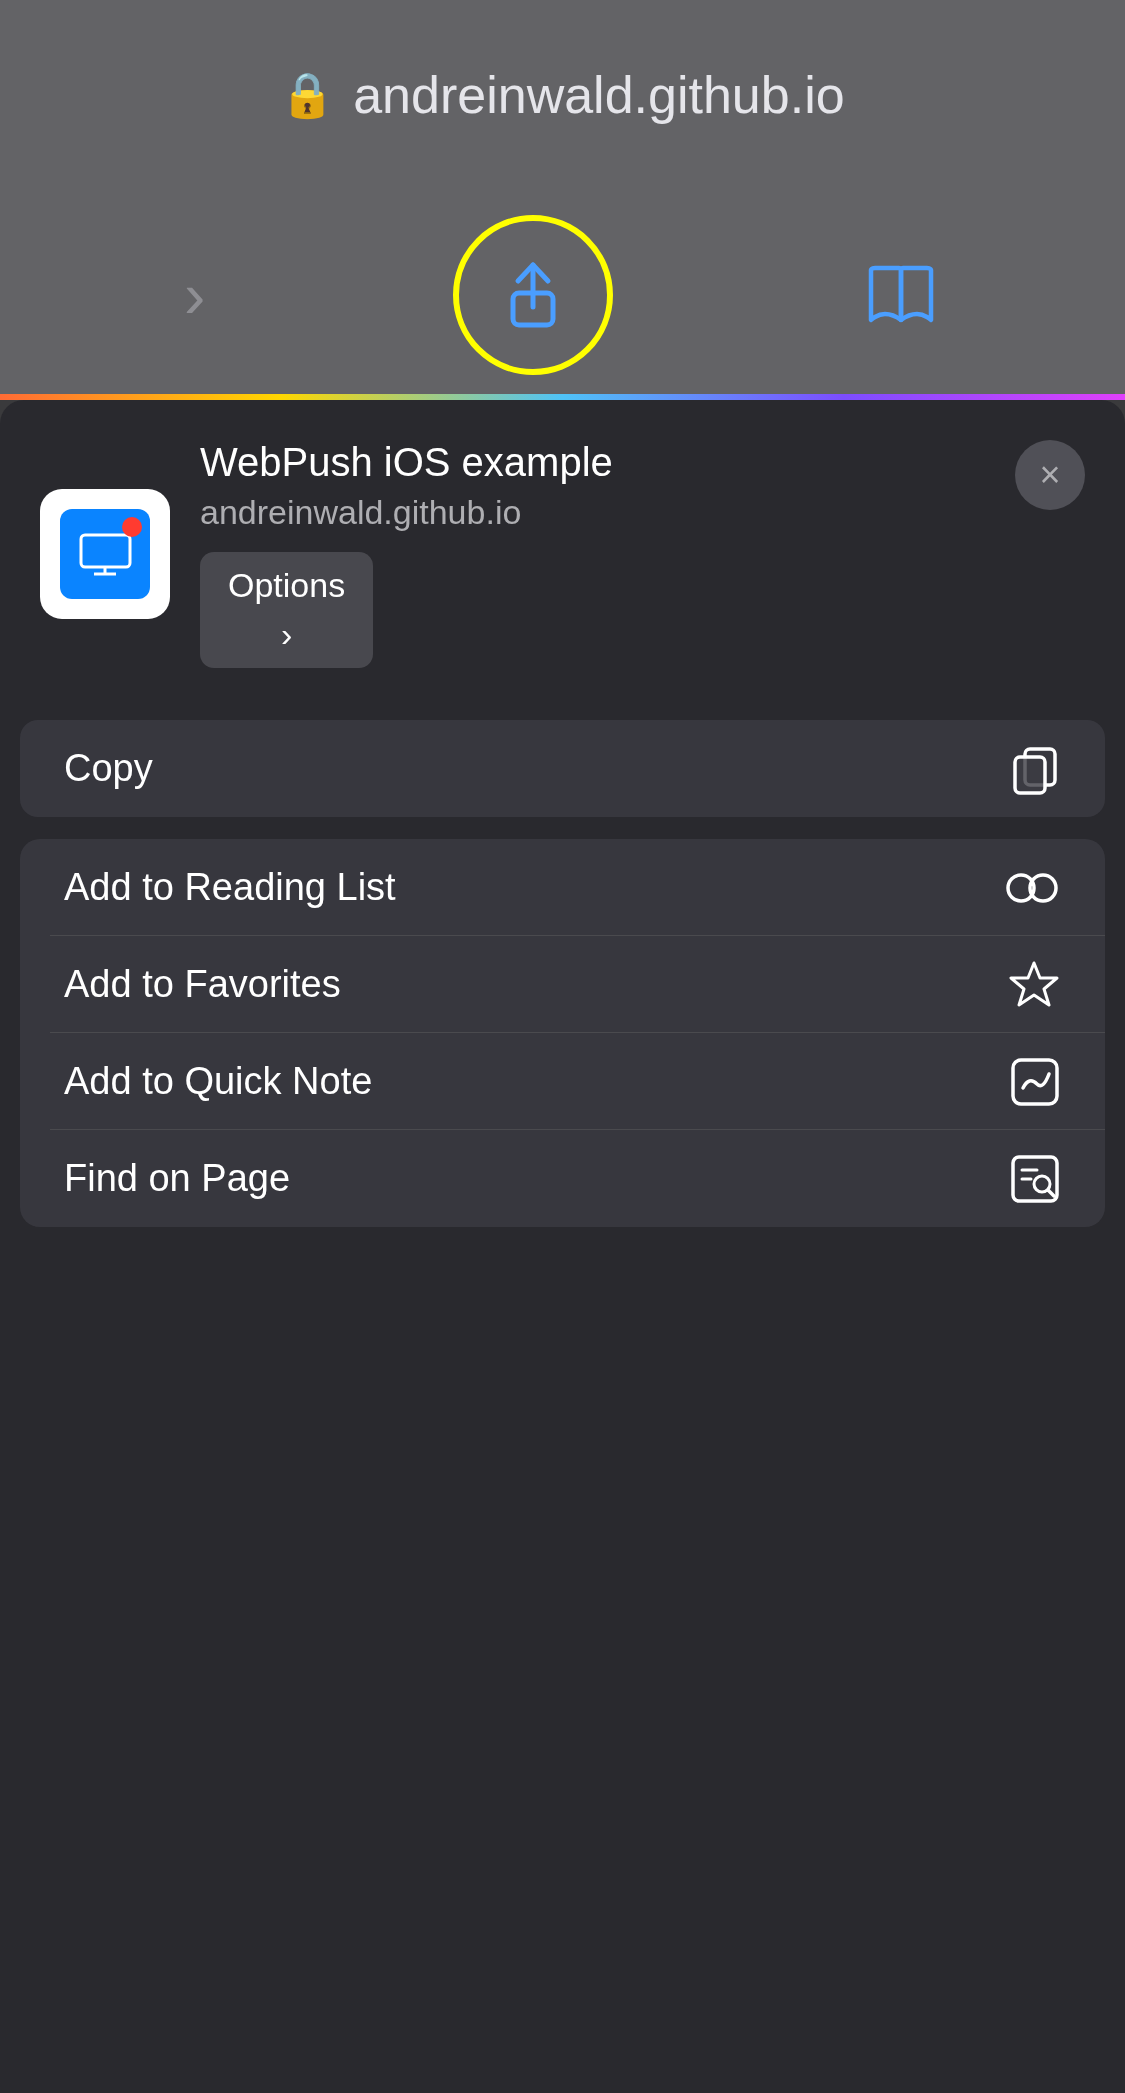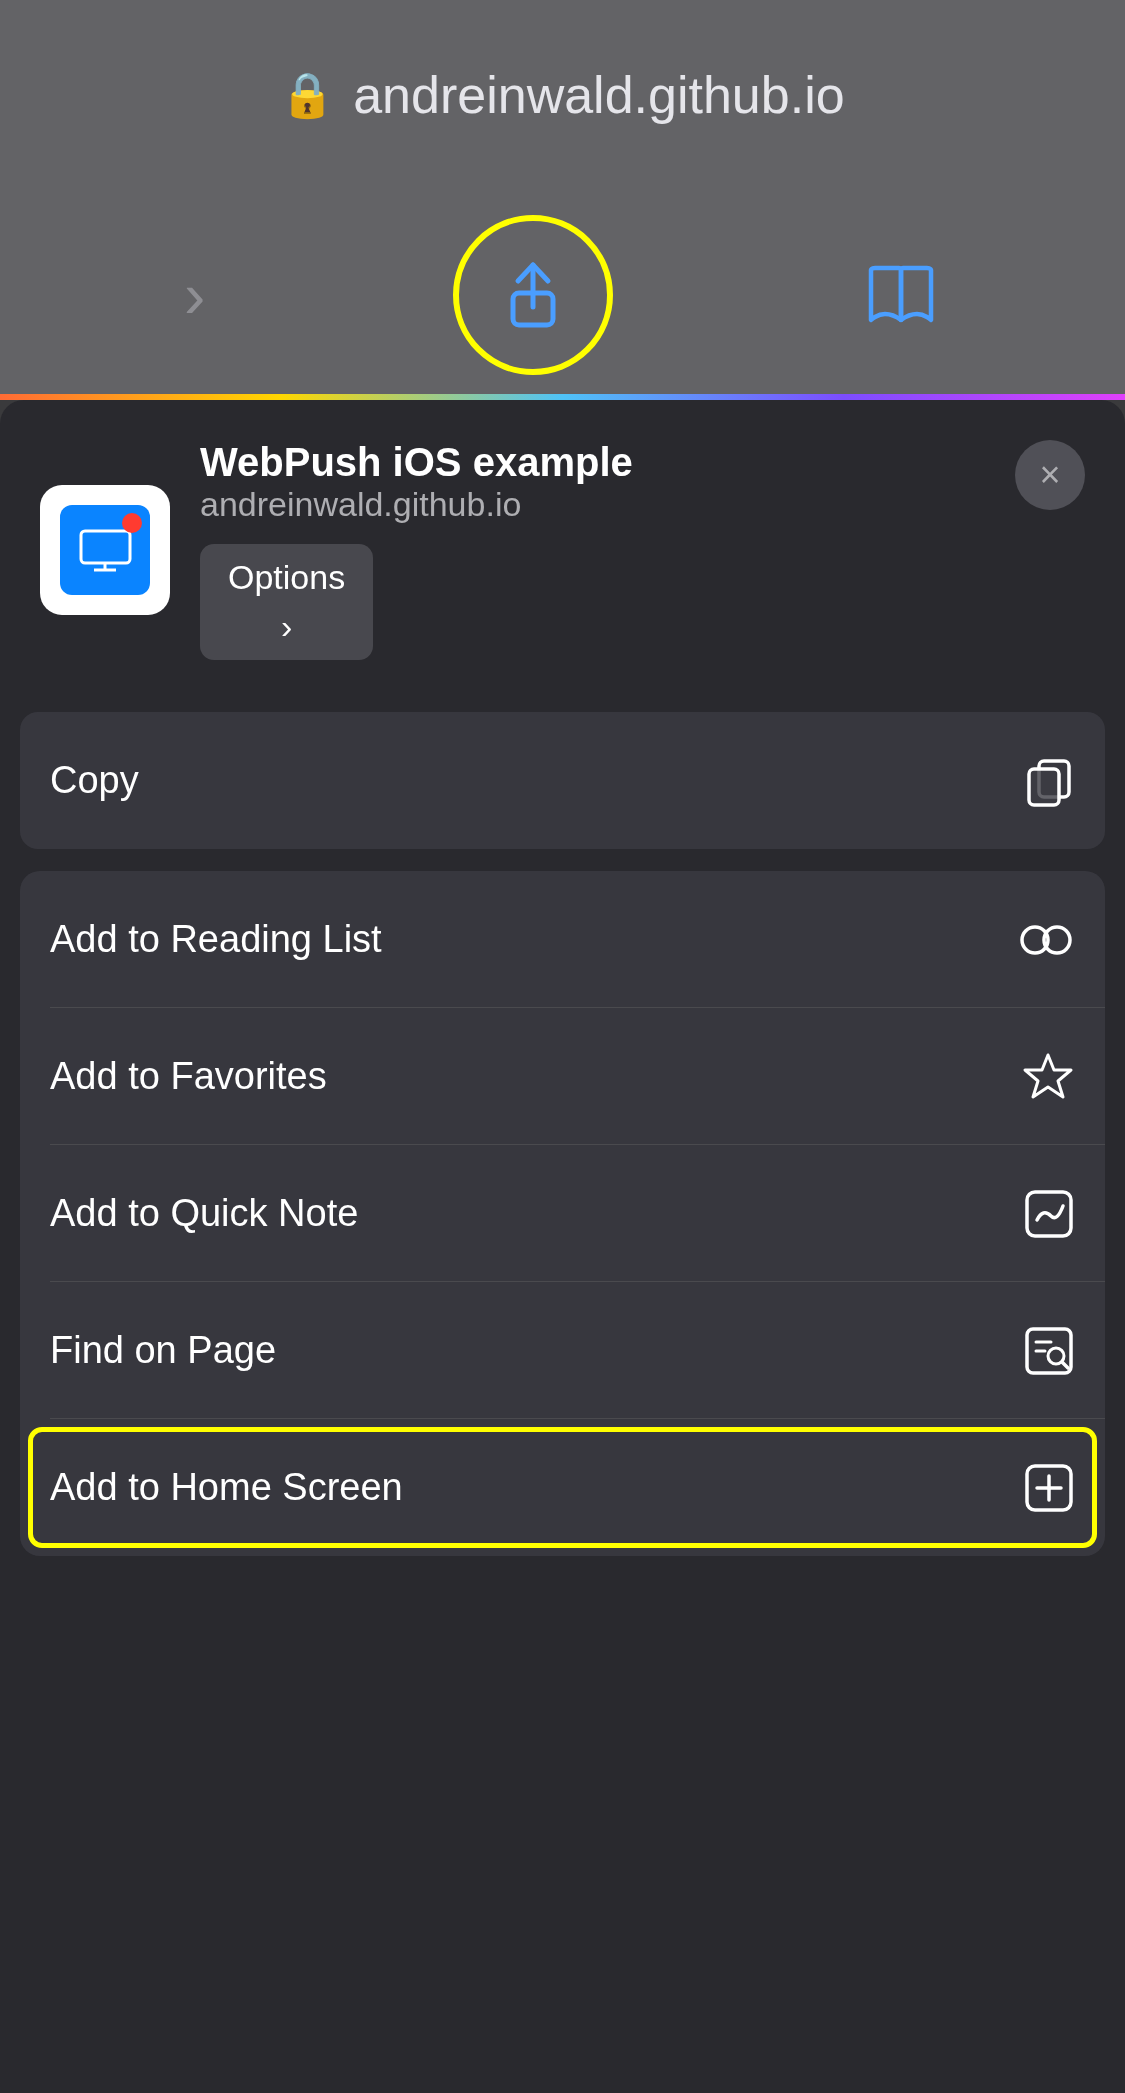--- a/index.html
+++ b/index.html
@@ -144,22 +144,22 @@
       border-radius: 50%;
     }
 
     .app-info {
       flex: 1;
     }
 
     .app-title {
       color: white;
       font-size: 40px;
-      font-weight: 700;
-      margin-bottom: 0;
+      font-weight: 400;
+      margin-bottom: 8px;
     }
 
     .app-url {
       color: #aeaeb2;
       font-size: 34px;
       margin-bottom: 20px;
     }
 
     .options-btn {
       background: rgba(120, 120, 128, 0.4);
@@ -208,22 +208,22 @@
       margin: 22px 20px;
       background: rgba(60, 60, 67, 0.8);
       border-radius: 18px;
       overflow: hidden;
     }
 
     .menu-item {
       display: flex;
       align-items: center;
       justify-content: space-between;
-      padding: 0 30px;
-      height: 137px;
+      padding: 0 44px;
+      height: 97px;
       cursor: pointer;
       position: relative;
     }
 
     .menu-item:not(:last-child)::after {
       content: '';
       position: absolute;
       bottom: 0;
       left: 30px;
       right: 0;
@@ -351,26 +351,17 @@
       <span class="menu-item-label">Find on Page</span>
       <svg width="52" height="52" viewBox="0 0 52 52" fill="none">
         <rect x="4" y="4" width="44" height="44" rx="6" stroke="white" stroke-width="3.5" fill="none"></rect>
         <line x1="13" y1="17" x2="28" y2="17" stroke="white" stroke-width="3" stroke-linecap="round"></line>
         <line x1="13" y1="26" x2="22" y2="26" stroke="white" stroke-width="3" stroke-linecap="round"></line>
         <circle cx="33" cy="31" r="8" stroke="white" stroke-width="3" fill="none"></circle>
         <line x1="39" y1="37" x2="45" y2="43" stroke="white" stroke-width="3.5" stroke-linecap="round"></line>
       </svg>
     </div>
 
-    <div class="menu-item menu-item-highlighted">
-      <div class="add-home-circle"></div>
-      <span class="menu-item-label">Add to Home Screen</span>
-      <svg width="52" height="52" viewBox="0 0 52 52" fill="none">
-        <rect x="4" y="4" width="44" height="44" rx="8" stroke="white" stroke-width="3.5" fill="none"></rect>
-        <line x1="26" y1="14" x2="26" y2="38" stroke="white" stroke-width="3.5" stroke-linecap="round"></line>
-        <line x1="14" y1="26" x2="38" y2="26" stroke="white" stroke-width="3.5" stroke-linecap="round"></line>
-      </svg>
-    </div>
 
   </div>
 
   <div class="bottom-space"></div>
 </div>
 
 </body></html>

